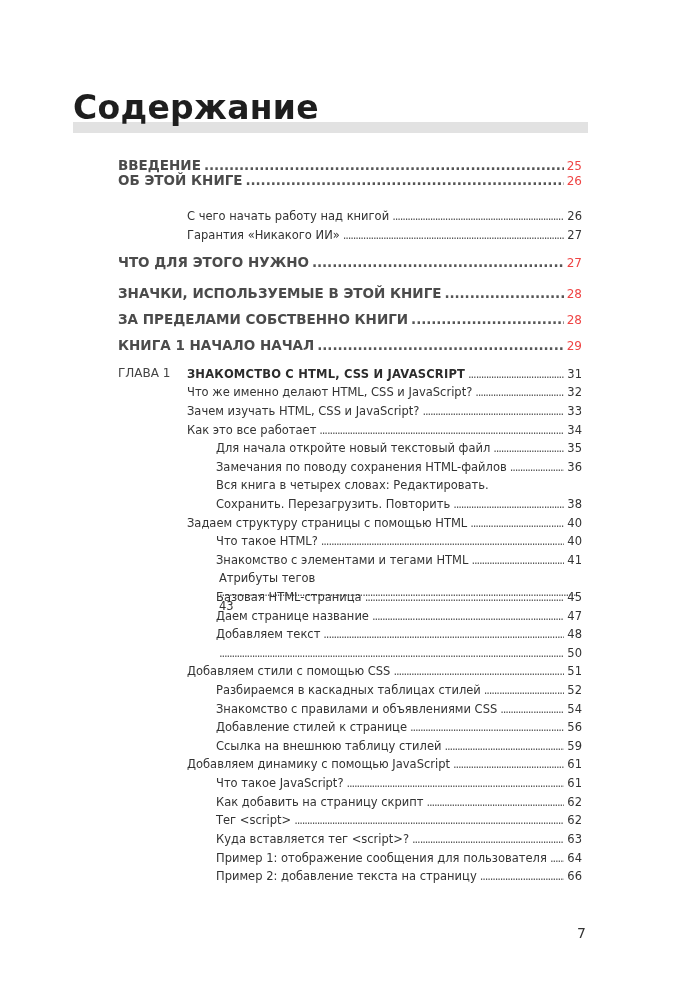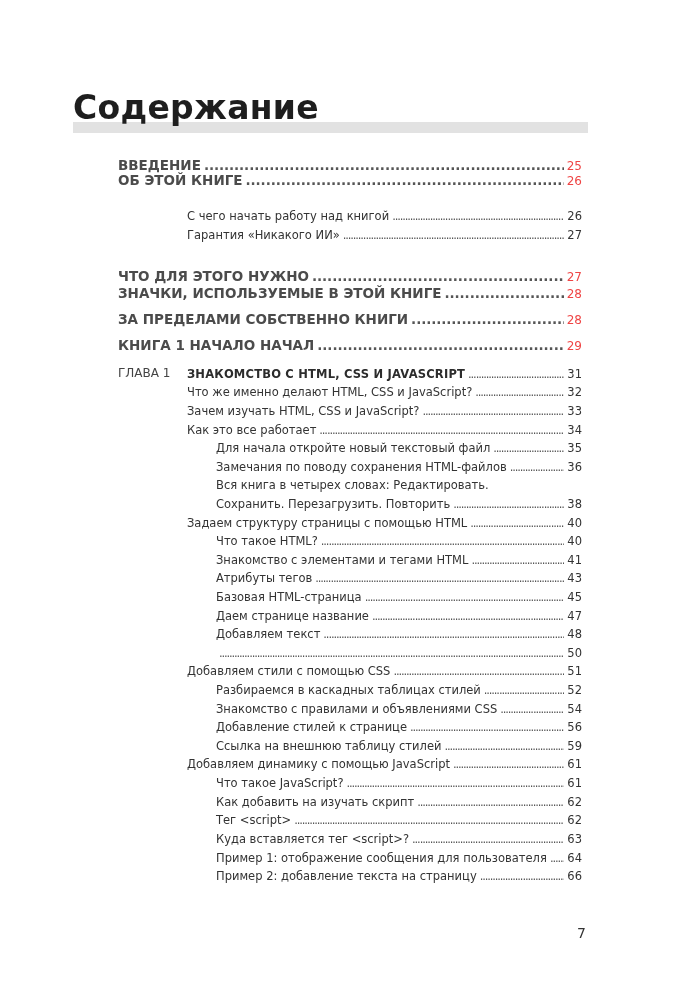--- a/index.html
+++ b/index.html
@@ -46,21 +46,21 @@
     <span class="label">С чего начать работу над книгой</span>
     <span class="dots"></span>
     <span class="page">26</span>
   </div>
   <div class="row lvl-sub" style="left:187px; top:228px;">
     <span class="label">Гарантия «Никакого ИИ»</span>
     <span class="dots"></span>
     <span class="page">27</span>
   </div>
 
-  <div class="row lvl-top" style="left:118px; top:268px;justify-content:center;">
+  <div class="row lvl-top" style="left:118px; top:254px;justify-content:center;">
     <span class="label">ЧТО ДЛЯ ЭТОГО НУЖНО</span>
     <span class="dots"></span>
     <span class="page">27</span>
   </div>
   <div class="row lvl-top" style="left:118px; top:285px;">
     <span class="label">ЗНАЧКИ, ИСПОЛЬЗУЕМЫЕ В ЭТОЙ КНИГЕ</span>
     <span class="dots"></span>
     <span class="page">28</span>
   </div>
   <div class="row lvl-top" style="left:118px; top:311px;">
@@ -120,21 +120,21 @@
   <div class="row lvl-sub" style="left:216px; top:534px;">
     <span class="label">Что такое HTML?</span>
     <span class="dots"></span>
     <span class="page">40</span>
   </div>
   <div class="row lvl-sub" style="left:216px; top:553px;">
     <span class="label">Знакомство с элементами и тегами HTML</span>
     <span class="dots"></span>
     <span class="page">41</span>
   </div>
-  <div class="row lvl-sub" style="left:216px; top:571px;">
+  <div class="row lvl-sub" style="left:216px; top:571px;flex-direction:column;">
     <span class="label">Атрибуты тегов</span>
     <span class="dots"></span>
     <span class="page">43</span>
   </div>
   <div class="row lvl-sub" style="left:216px; top:590px;">
     <span class="label">Базовая HTML-страница</span>
     <span class="dots"></span>
     <span class="page">45</span>
   </div>
   <div class="row lvl-sub" style="left:216px; top:609px;">
@@ -180,21 +180,21 @@
     <span class="label">Добавляем динамику с помощью JavaScript</span>
     <span class="dots"></span>
     <span class="page">61</span>
   </div>
   <div class="row lvl-sub" style="left:216px; top:776px;justify-content:space-between;">
     <span class="label">Что такое JavaScript?</span>
     <span class="dots"></span>
     <span class="page">61</span>
   </div>
   <div class="row lvl-sub" style="left:216px; top:795px;">
-    <span class="label">Как добавить на изучать скрипт</span>
+    <span class="label">Как добавить на страницу скрипт</span>
     <span class="dots"></span>
     <span class="page">62</span>
   </div>
   <div class="row lvl-sub" style="left:216px; top:813px;">
     <span class="label">Тег &lt;script&gt;</span>
     <span class="dots"></span>
     <span class="page">62</span>
   </div>
   <div class="row lvl-sub" style="left:216px; top:832px;">
     <span class="label">Куда вставляется тег &lt;script&gt;?</span>

